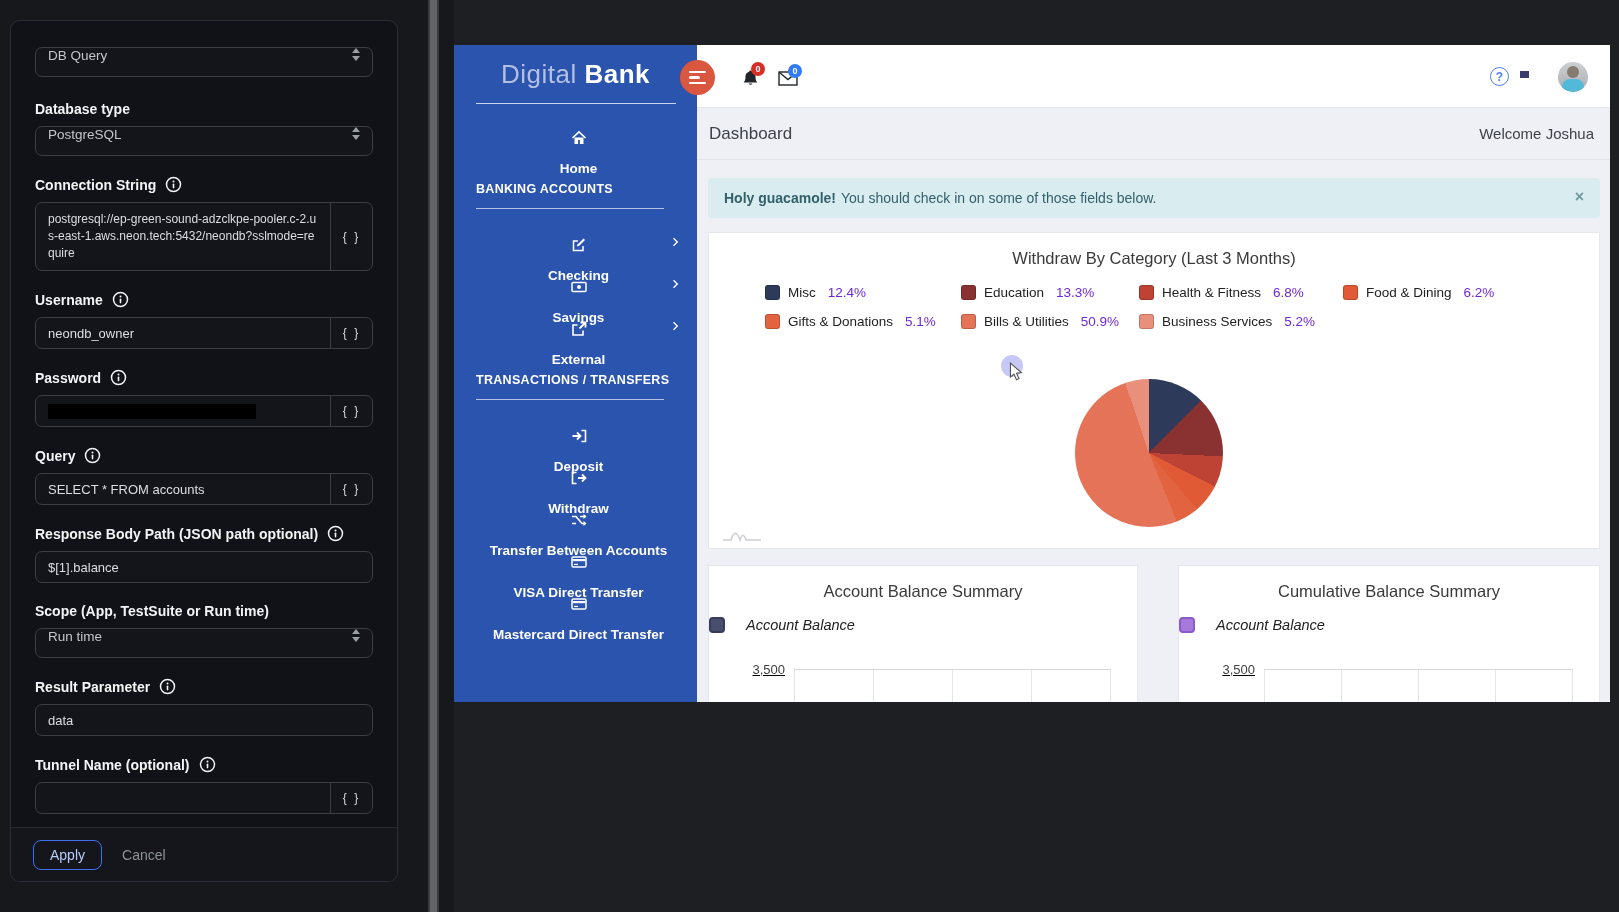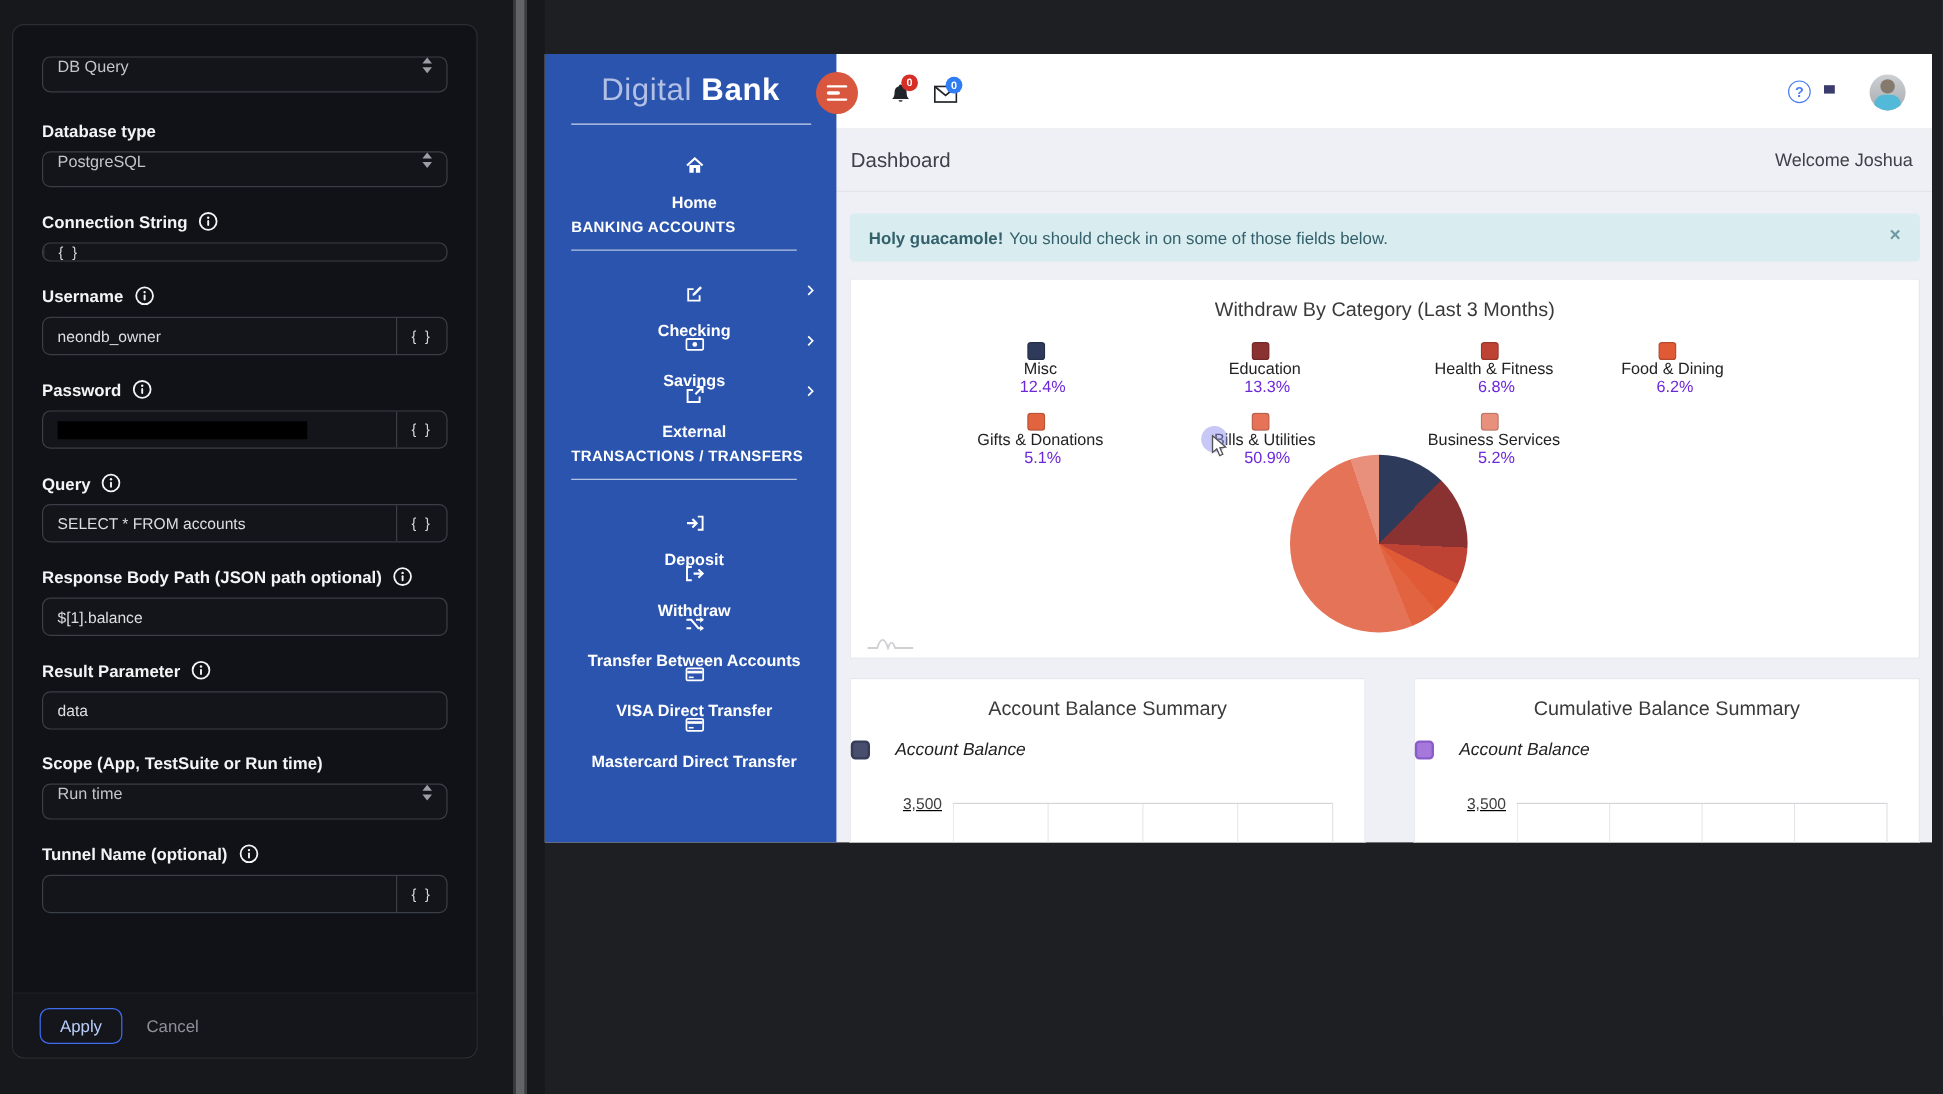--- a/index.html
+++ b/index.html
@@ -75,21 +75,21 @@
 
   .alert { position:absolute; left:254px; top:133px; width:892px; height:40px; background:#d9ecef; border-radius:4px;
     display:flex; align-items:center; padding:0 40px 0 16px; font-size:14px; color:#33606b; }
   .alert b { margin-right:5px; }
   .alert-close { position:absolute; right:16px; top:10px; color:#6f9aa4; font-weight:bold; font-size:16px; cursor:pointer; }
 
   .card { position:absolute; background:#fff; border:1px solid #e5e7ec; }
   .pie-card { left:254px; top:187px; width:892px; height:317px; }
   .card-title { text-align:center; padding-top:16px; font-size:16.5px; color:#3a3a3a; }
   .pie-legend { position:absolute; left:56px; top:52px; display:grid; grid-template-columns:196px 178px 204px auto; row-gap:14px; }
-  .lg-item { display:flex; align-items:center; cursor:pointer;flex-direction:column; }
+  .lg-item { display:flex; align-items:center; cursor:pointer; }
   .lg-swatch { width:15px; height:15px; border-radius:3px; border:1px solid rgba(0,0,0,.18); }
   .lg-name { margin-left:8px; font-size:13.5px; color:#222; }
   .lg-pct { margin-left:12px; font-size:13.5px; color:#6d28d9; }
   .pie { position:absolute; left:366px; top:146px; width:148px; height:148px; border-radius:50%; }
   .wave-logo { position:absolute; left:12px; bottom:6px; }
 
   .bcard-left { left:254px; top:520px; width:430px; height:200px; }
   .bcard-right { left:724px; top:520px; width:422px; height:200px; }
   .bar-legend { display:flex; align-items:center; margin-top:16px; gap:21px;font-style:italic; }
   .bar-swatch { width:16px; height:16px; border-radius:4px; }
@@ -136,20 +136,21 @@
         <div class="fgroup">
           <div class="field-label">
             <span>Connection String</span>
             <svg class="info-icn" viewBox="0 0 17 17">
                 <circle cx="8.5" cy="8.5" r="7" fill="none" stroke="#f3f4f6" stroke-width="1.5"></circle>
                 <circle cx="8.5" cy="5.4" r="1" fill="#f3f4f6"></circle>
                 <rect x="7.7" y="7.4" width="1.6" height="5" rx=".8" fill="#f3f4f6"></rect>
               </svg>
           </div>
           <div class="input-group">
+            <div class="input-main multi">postgresql://ep-green-sound-adzclkpe-pooler.c-2.us-east-1.aws.neon.tech:5432/neondb?sslmode=require</div>
             <div class="braces-btn">{ }</div>
           </div>
         </div>
 
         <div class="fgroup">
           <div class="field-label">
             <span>Username</span>
             <svg class="info-icn" viewBox="0 0 17 17">
                 <circle cx="8.5" cy="8.5" r="7" fill="none" stroke="#f3f4f6" stroke-width="1.5"></circle>
                 <circle cx="8.5" cy="5.4" r="1" fill="#f3f4f6"></circle>
@@ -198,50 +199,50 @@
           <div class="field-label">
             <span>Response Body Path (JSON path optional)</span>
             <svg class="info-icn" viewBox="0 0 17 17">
                 <circle cx="8.5" cy="8.5" r="7" fill="none" stroke="#f3f4f6" stroke-width="1.5"></circle>
                 <circle cx="8.5" cy="5.4" r="1" fill="#f3f4f6"></circle>
                 <rect x="7.7" y="7.4" width="1.6" height="5" rx=".8" fill="#f3f4f6"></rect>
               </svg>
           </div>
           <div class="input-group">
             <div class="input-main">$[1].balance</div>
-          </div>
-        </div>
-
-        <div class="fgroup">
-          <div class="field-label">
-            <span>Result Parameter</span>
-            <svg class="info-icn" viewBox="0 0 17 17">
-                <circle cx="8.5" cy="8.5" r="7" fill="none" stroke="#f3f4f6" stroke-width="1.5"></circle>
-                <circle cx="8.5" cy="5.4" r="1" fill="#f3f4f6"></circle>
-                <rect x="7.7" y="7.4" width="1.6" height="5" rx=".8" fill="#f3f4f6"></rect>
-              </svg>
-          </div>
-          <div class="input-group">
-            <div class="input-main">data</div>
           </div>
         </div>
 
         <div class="fgroup">
           <div class="field-label">Scope (App, TestSuite or Run time)</div>
           <div class="select">
             <span>Run time</span>
             <span class="updown">
                 <i class="up"></i>
                 <i class="dn"></i>
               </span>
           </div>
         </div>
 
         <div class="fgroup">
           <div class="field-label">
+            <span>Result Parameter</span>
+            <svg class="info-icn" viewBox="0 0 17 17">
+                <circle cx="8.5" cy="8.5" r="7" fill="none" stroke="#f3f4f6" stroke-width="1.5"></circle>
+                <circle cx="8.5" cy="5.4" r="1" fill="#f3f4f6"></circle>
+                <rect x="7.7" y="7.4" width="1.6" height="5" rx=".8" fill="#f3f4f6"></rect>
+              </svg>
+          </div>
+          <div class="input-group">
+            <div class="input-main">data</div>
+          </div>
+        </div>
+
+        <div class="fgroup">
+          <div class="field-label">
             <span>Tunnel Name (optional)</span>
             <svg class="info-icn" viewBox="0 0 17 17">
                 <circle cx="8.5" cy="8.5" r="7" fill="none" stroke="#f3f4f6" stroke-width="1.5"></circle>
                 <circle cx="8.5" cy="5.4" r="1" fill="#f3f4f6"></circle>
                 <rect x="7.7" y="7.4" width="1.6" height="5" rx=".8" fill="#f3f4f6"></rect>
               </svg>
           </div>
           <div class="input-group">
             <div class="input-main"></div>
             <div class="braces-btn">{ }</div>

